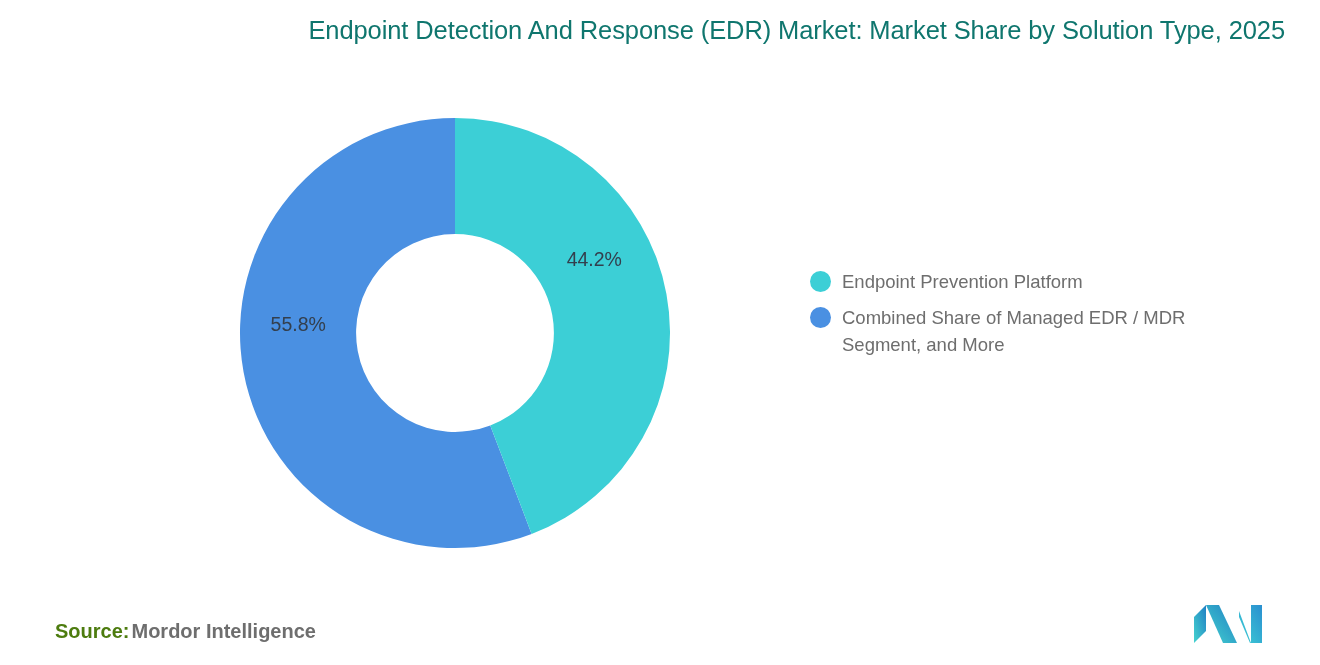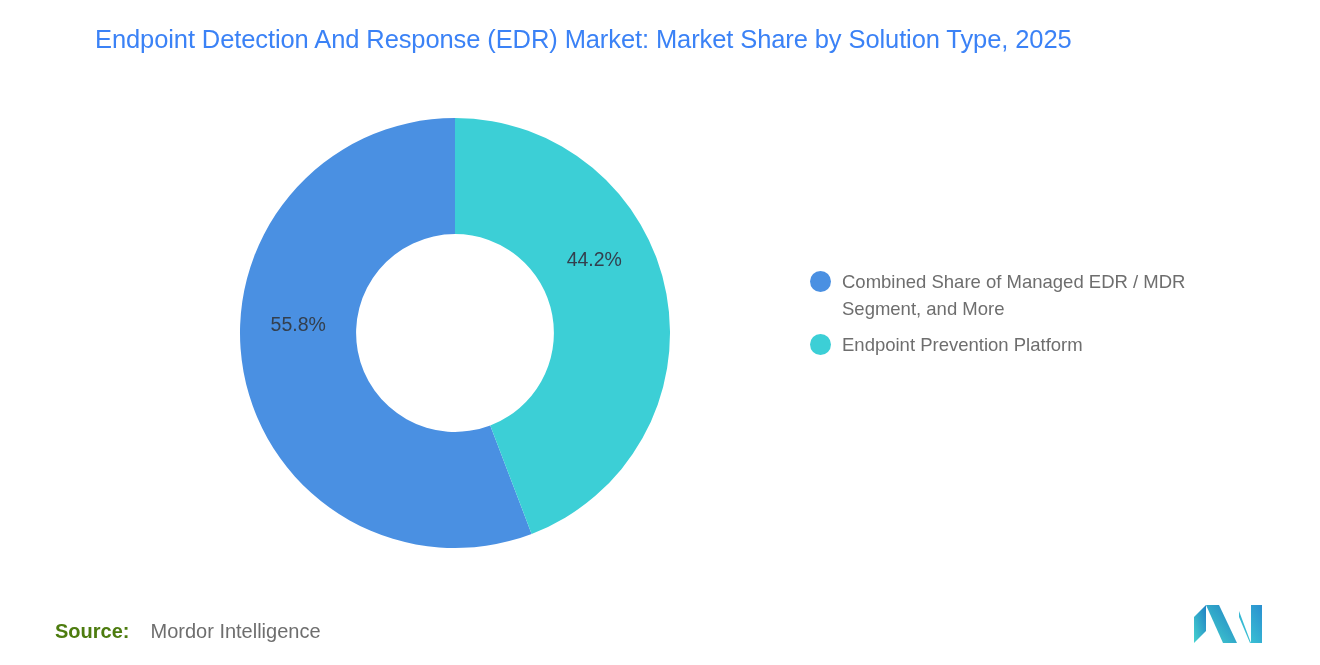--- a/index.html
+++ b/index.html
@@ -15,27 +15,27 @@
     overflow: hidden;
     position: relative;
   }
   .chart-figure {
     position: absolute;
     inset: 0;
   }
   
   .chart-title {
     position: absolute;
-    top: 21px;
+    top: 12px;
     left: 95px;
     width: 1190px;
-    text-align: left;
+    text-align: right;
     font-size: 25.5px;
     line-height: 37px;
-    color: #3b82f6;
+    color: #0f766e;
     font-weight: 400;
     letter-spacing: -0.1px;
   }
   
   .plot-area {
     position: absolute;
     left: 232px;
     top: 110px;
     width: 446px;
     height: 446px;
@@ -83,22 +83,22 @@
     bottom: 22px;
     font-size: 20px;
     color: #6e6e6e;
     white-space: nowrap;
   }
   .source-label {
     font-weight: bold;
     color: #4d7c0f;
   }
   .source-value {
-    font-weight: 400;
-    margin-left: 21px;
+    font-weight: 700;
+    margin-left: 2px;
   }
   
   .brand-logo {
     position: absolute;
     right: 56px;
     bottom: 20px;
     width: 72px;
     height: 42px;
   }
 </style>
@@ -116,26 +116,26 @@
 
       <path id="slice-teal" fill="#3ccfd6" d="M 223 8 A 215 215 0 0 1 299.62855392334893 423.8807226281716 L 258.2491348047405 315.40513240895893 A 98.9 98.9 0 0 0 223 124.1 Z"></path>
 
       <text id="label-blue" class="slice-label" text-anchor="middle" dominant-baseline="middle" x="66.2066367772176" y="215.98973971320456">55.8%</text>
       <text id="label-teal" class="slice-label" text-anchor="middle" dominant-baseline="middle" x="362.2921658391281" y="150.6743818841149">44.2%</text>
     </svg>
   </div>
 
   <div class="legend">
     <div class="legend-item">
+      <span class="legend-swatch" id="swatch-1" style="background: rgb(60, 207, 214);"></span>
+      <span class="legend-label">Endpoint Prevention Platform</span>
+    </div>
+    <div class="legend-item">
       <span class="legend-swatch" id="swatch-0" style="background: rgb(74, 144, 226);"></span>
       <span class="legend-label">Combined Share of Managed EDR / MDR Segment, and More</span>
-    </div>
-    <div class="legend-item">
-      <span class="legend-swatch" id="swatch-1" style="background: rgb(60, 207, 214);"></span>
-      <span class="legend-label">Endpoint Prevention Platform</span>
     </div>
   </div>
 
   <div class="source-line">
     <span class="source-label">Source:</span><span class="source-value">Mordor Intelligence</span>
   </div>
 
   <div class="brand-logo">
     <svg viewBox="0 0 72 42" width="72" height="42">
       <defs>

